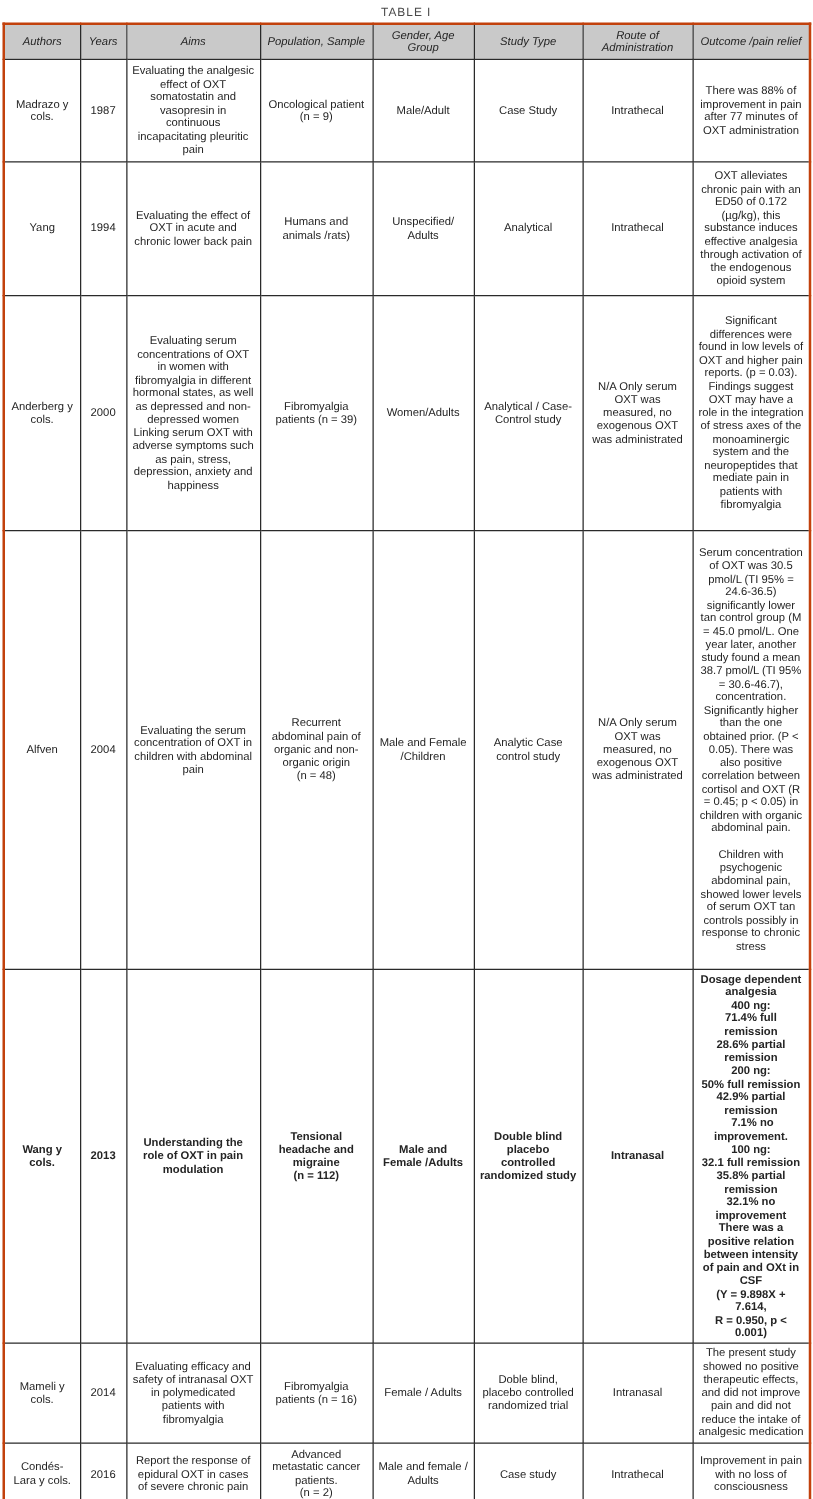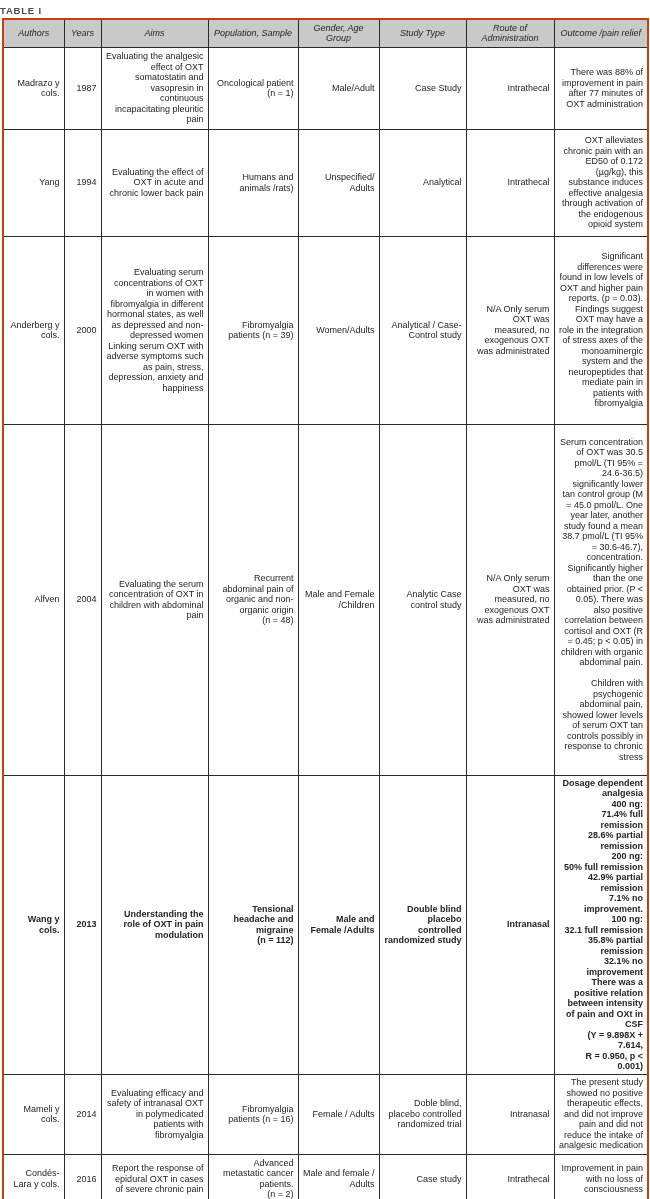--- a/index.html
+++ b/index.html
@@ -2,28 +2,27 @@
 <html><head>
 <meta charset="utf-8">
 <style>
   html,body{margin:0;padding:0;background:#ffffff;}
   body{
     width:650px;
     font-family:"Liberation Sans","DejaVu Sans",sans-serif;
     color:#242424;
   }
   .page-title{
-    text-align:left;
+    text-align:center;
     font-size:9.5px;
     letter-spacing:0.8px;
     color:#4a4a4a;
     padding-top:4px;
     height:14px;
     line-height:14px;
-    font-weight:bold;
   }
   table.studies{
     border-collapse:collapse;
     table-layout:fixed;
     width:645px;
     margin-left:2px;
     border:2px solid #c2410c;
   }
   .studies th,.studies td{
     box-sizing:border-box;
@@ -38,21 +37,21 @@
   .studies th{
     background:#c9c9c9;
     font-style:italic;
     font-weight:normal;
     text-align:center;
     height:28px;
     padding:2px 3px;
   }
   .studies td{
     white-space:pre-line;
-    text-align:right;
+    text-align:center;
   }
   
   col.c-authors{width:61px;}
   col.c-years{width:37px;}
   col.c-aims{width:107px;}
   col.c-population{width:90px;}
   col.c-gender{width:81px;}
   col.c-study{width:87px;}
   col.c-route{width:88px;}
   col.c-outcome{width:94px;}
@@ -91,21 +90,21 @@
       <th>Study Type</th>
       <th>Route of Administration</th>
       <th>Outcome /pain relief</th>
     </tr>
   </thead>
   <tbody>
     <tr class="r0">
       <td>Madrazo y cols.</td>
       <td>1987</td>
       <td>Evaluating the analgesic effect of OXT somatostatin and vasopresin in continuous incapacitating pleuritic pain</td>
-      <td>Oncological patient (n = 1)</td>
+      <td>Oncological patient (n = 9)</td>
       <td>Male/Adult</td>
       <td>Case Study</td>
       <td>Intrathecal</td>
       <td>There was 88% of improvement in pain after 77 minutes of OXT administration</td>
     </tr>
     <tr class="r1">
       <td>Yang</td>
       <td>1994</td>
       <td>Evaluating the effect of OXT in acute and chronic lower back pain</td>
       <td>Humans and animals /rats)</td>

